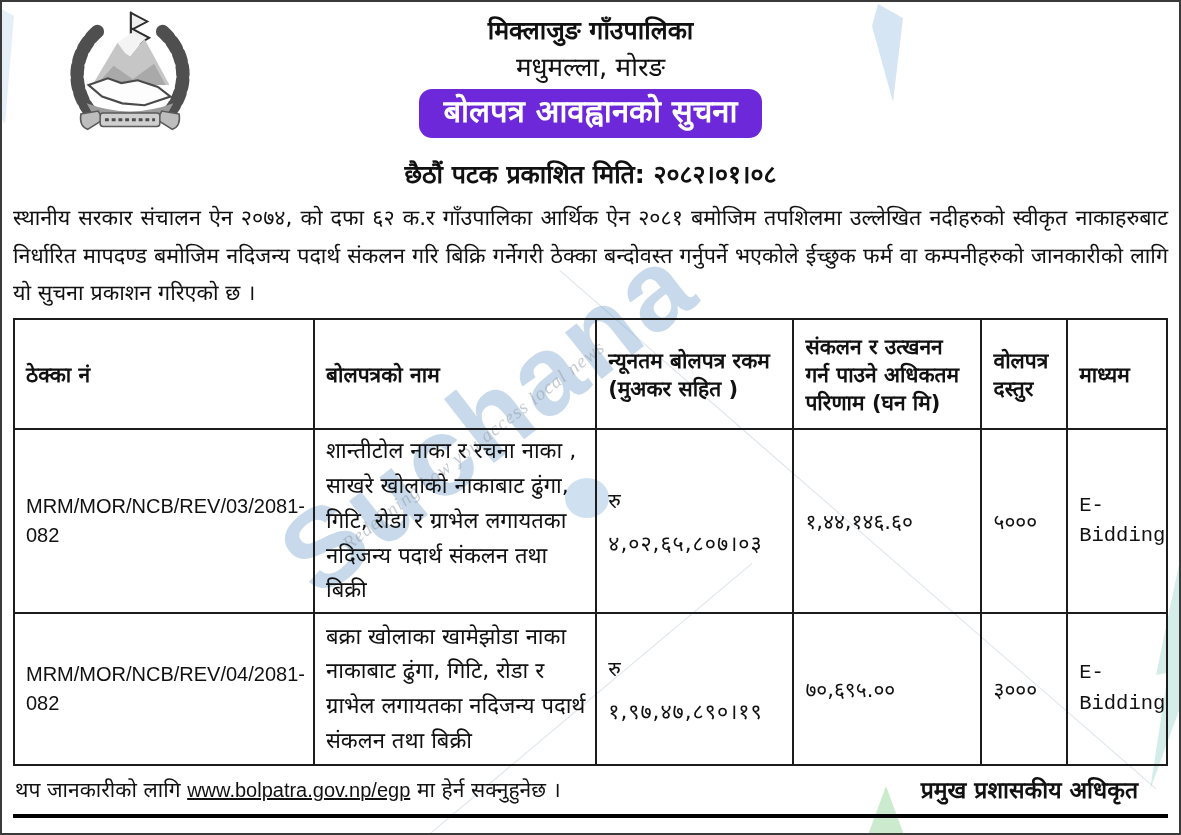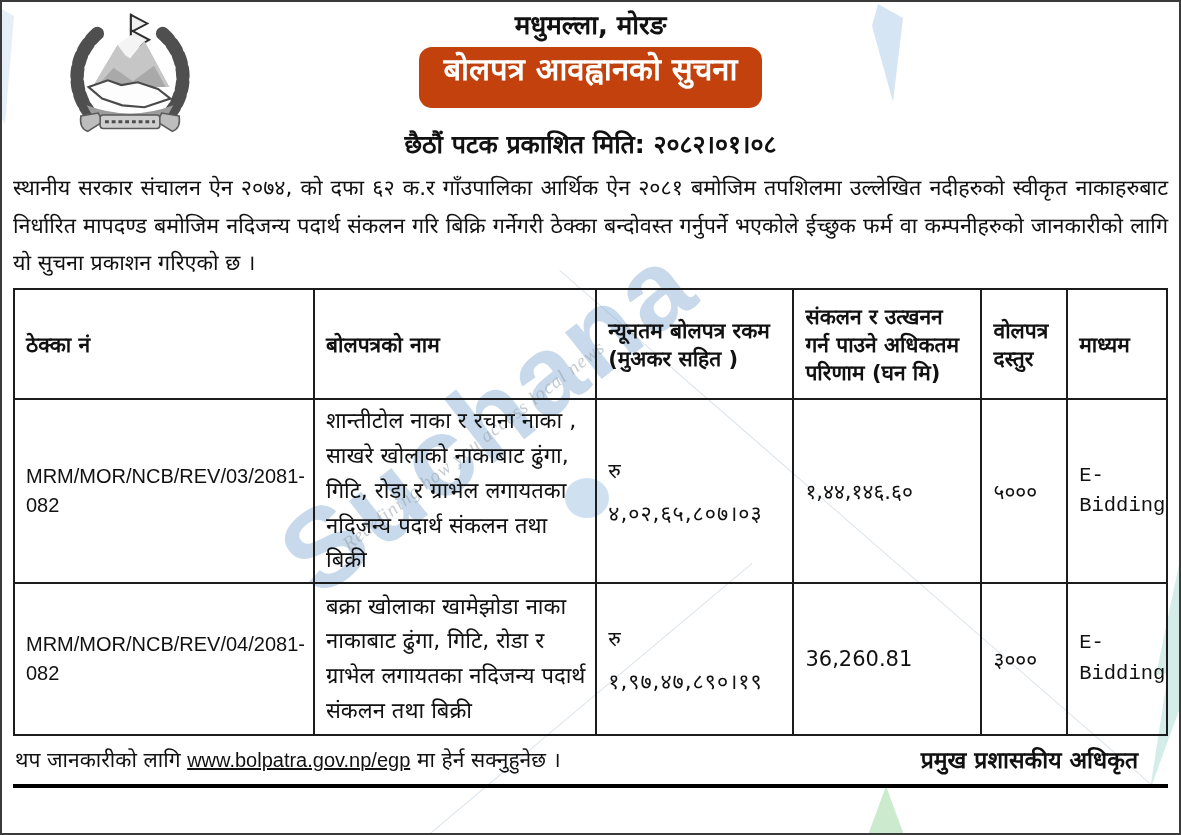--- a/index.html
+++ b/index.html
@@ -36,25 +36,25 @@
   .wm-line.a { left:560px; top:270px; width:790px; transform:rotate(41deg); }
   .wm-line.b { left:430px; top:833px; width:420px; transform:rotate(-40deg); }
   .wm-shape { position:absolute; }
 
   
   .doc { position:absolute; left:13px; right:13px; top:4px; z-index:1; }
   .doc-header { text-align:center; position:relative; }
   .emblem { position:absolute; left:42px; top:4px; width:150px; height:130px; }
   .muni   { font-size:25px; font-weight:bold; padding-top:8px; }
   .office { font-size:40px; font-weight:bold; margin-top:2px; }
-  .addr   { font-size:26px; font-weight:bold; margin-top:2px; }
+  .addr   { font-size:26px; font-weight:normal; margin-top:2px; }
   .notice-box {
-    display:inline-block; background:#c2410c; color:#fff;
+    display:inline-block; background:#6d28d9; color:#fff;
     font-size:31px; font-weight:bold; line-height:1.2;
-    padding:4px 24px 20px; border-radius:13px; margin-top:5px;
+    padding:4px 24px 8px; border-radius:13px; margin-top:5px;
   }
   .pub { font-size:25px; font-weight:bold; margin-top:18px; }
 
   .intro { margin-top:9px; font-size:21.5px; line-height:1.74; text-align:justify; }
 
   table.tender {
     width:100%; border-collapse:collapse; margin-top:7px;
     font-size:21px;
   }
   table.tender th, table.tender td {
@@ -129,20 +129,21 @@
       <path d="M32,80 l20,-7 14,5 17,-3 21,7 13,10 -27,9 -23,-2 -21,-7 z" fill="#fdfdfd" stroke="#4a4a4a" stroke-width="2.2"></path>
 
       <path d="M30,99 Q75,116 120,99 l-5,9 Q75,124 35,108 z" fill="#9c9c9c"></path>
 
       <path d="M24,110 l18,-3 5,9 -16,10 q-9,-3 -7,-16 z" fill="#bdbdbd" stroke="#5a5a5a" stroke-width="1.6"></path>
       <path d="M126,110 l-18,-3 -5,9 16,10 q9,-3 7,-16 z" fill="#bdbdbd" stroke="#5a5a5a" stroke-width="1.6"></path>
       <rect x="44" y="109" width="62" height="14" rx="3" fill="#cfcfcf" stroke="#5a5a5a" stroke-width="1.6"></rect>
       <line x1="49" y1="116" x2="101" y2="116" stroke="#4d4d4d" stroke-width="3" stroke-dasharray="4 3"></line>
     </svg>
 
+    <div class="muni">मिक्लाजुङ गाँउपालिका</div>
     <div class="addr">मधुमल्ला, मोरङ</div>
     <div>
       <span class="notice-box">बोलपत्र आवह्वानको सुचना</span>
     </div>
     <div class="pub">छैठौं पटक प्रकाशित मिति: २०८२।०१।०८</div>
   </div>
 
   <div class="intro">स्थानीय सरकार संचालन ऐन २०७४, को दफा ६२ क.र गाँउपालिका आर्थिक ऐन २०८१ बमोजिम तपशिलमा उल्लेखित नदीहरुको स्वीकृत नाकाहरुबाट निर्धारित मापदण्ड बमोजिम नदिजन्य पदार्थ संकलन गरि बिक्रि गर्नेगरी ठेक्का बन्दोवस्त गर्नुपर्ने भएकोले ईच्छुक फर्म वा कम्पनीहरुको जानकारीको लागि यो सुचना प्रकाशन गरिएको छ ।</div>
 
   <table class="tender">
@@ -178,21 +179,21 @@
           <div class="medium-cell">E-Bidding</div>
         </td>
       </tr>
       <tr>
         <td class="contract-no">MRM/MOR/NCB/REV/04/2081-082</td>
         <td class="name-cell">बक्रा खोलाका खामेझोडा नाका नाकाबाट ढुंगा, गिटि, रोडा र ग्राभेल लगायतका नदिजन्य पदार्थ संकलन तथा बिक्री</td>
         <td>
           <span class="rs">रु</span>
           <span class="amt">१,९७,४७,८९०।१९</span>
         </td>
-        <td>36,260.81</td>
+        <td>७०,६९५.००</td>
         <td class="center">३०००</td>
         <td>
           <div class="medium-cell">E-Bidding</div>
         </td>
       </tr>
     </tbody>
   </table>
 
   <div class="doc-footer">
     <div class="footer-info"><span>थप जानकारीको लागि </span><a href="#">www.bolpatra.gov.np/egp</a><span> मा हेर्न सक्नुहुनेछ  ।</span></div>

